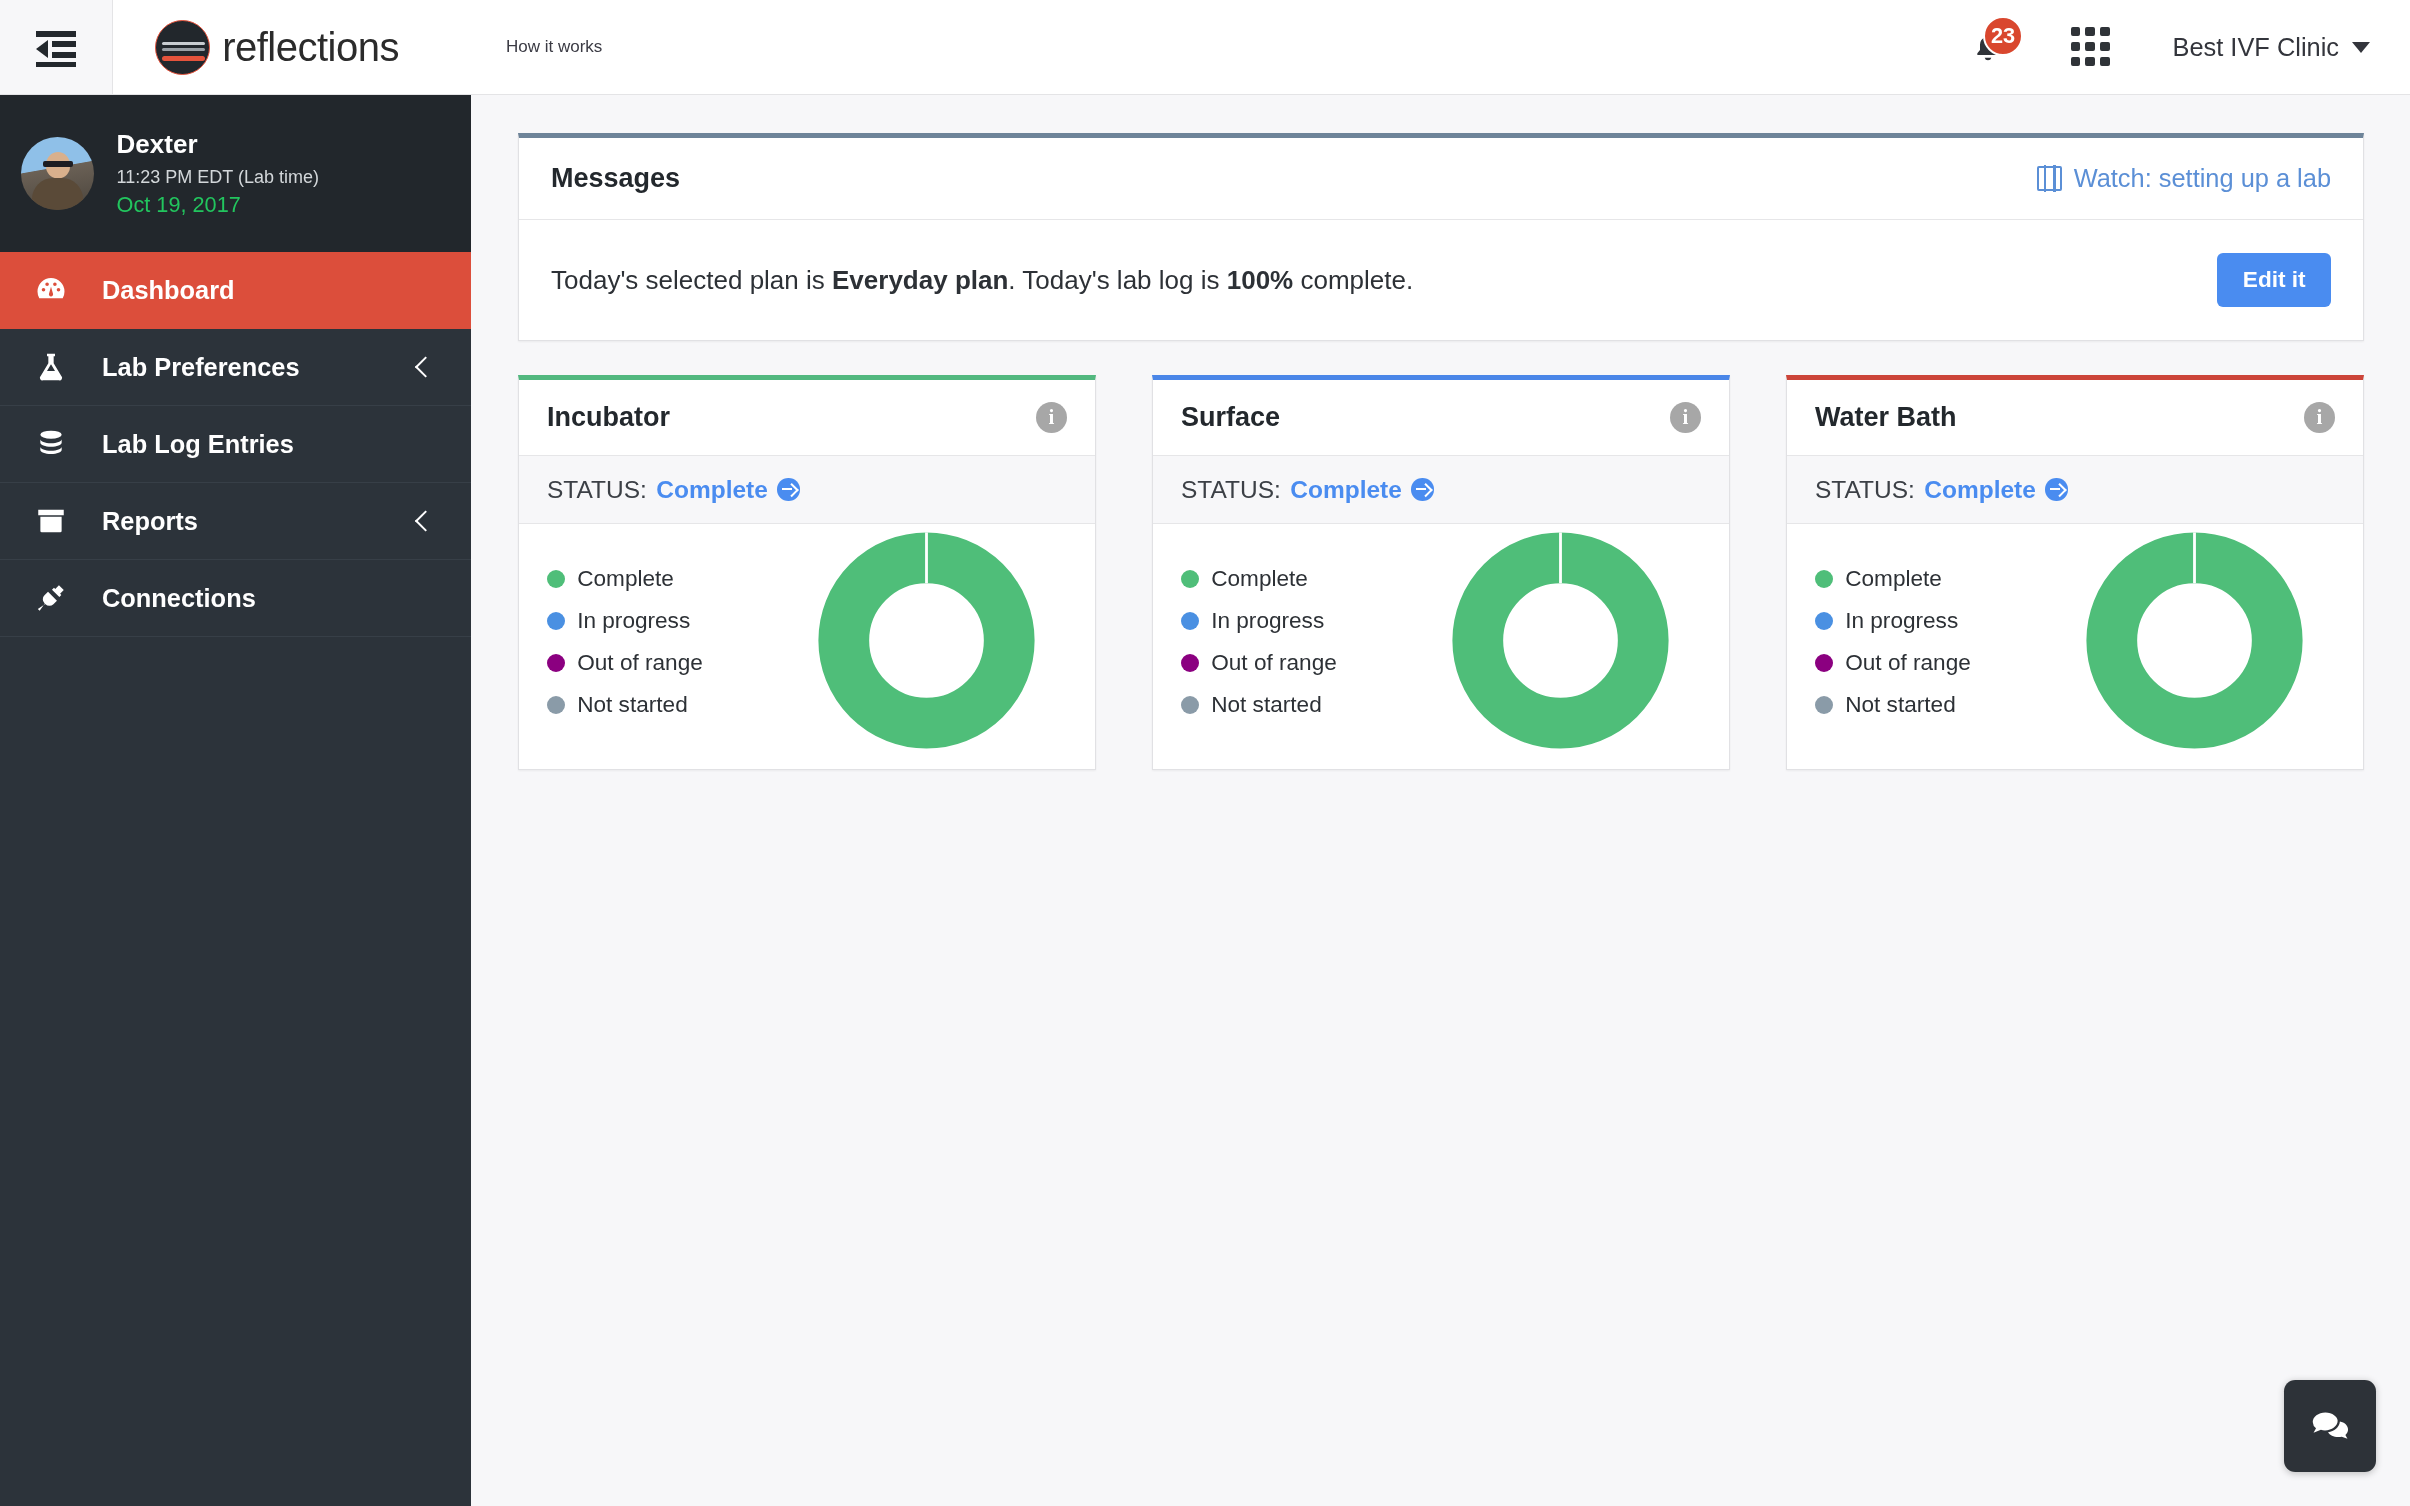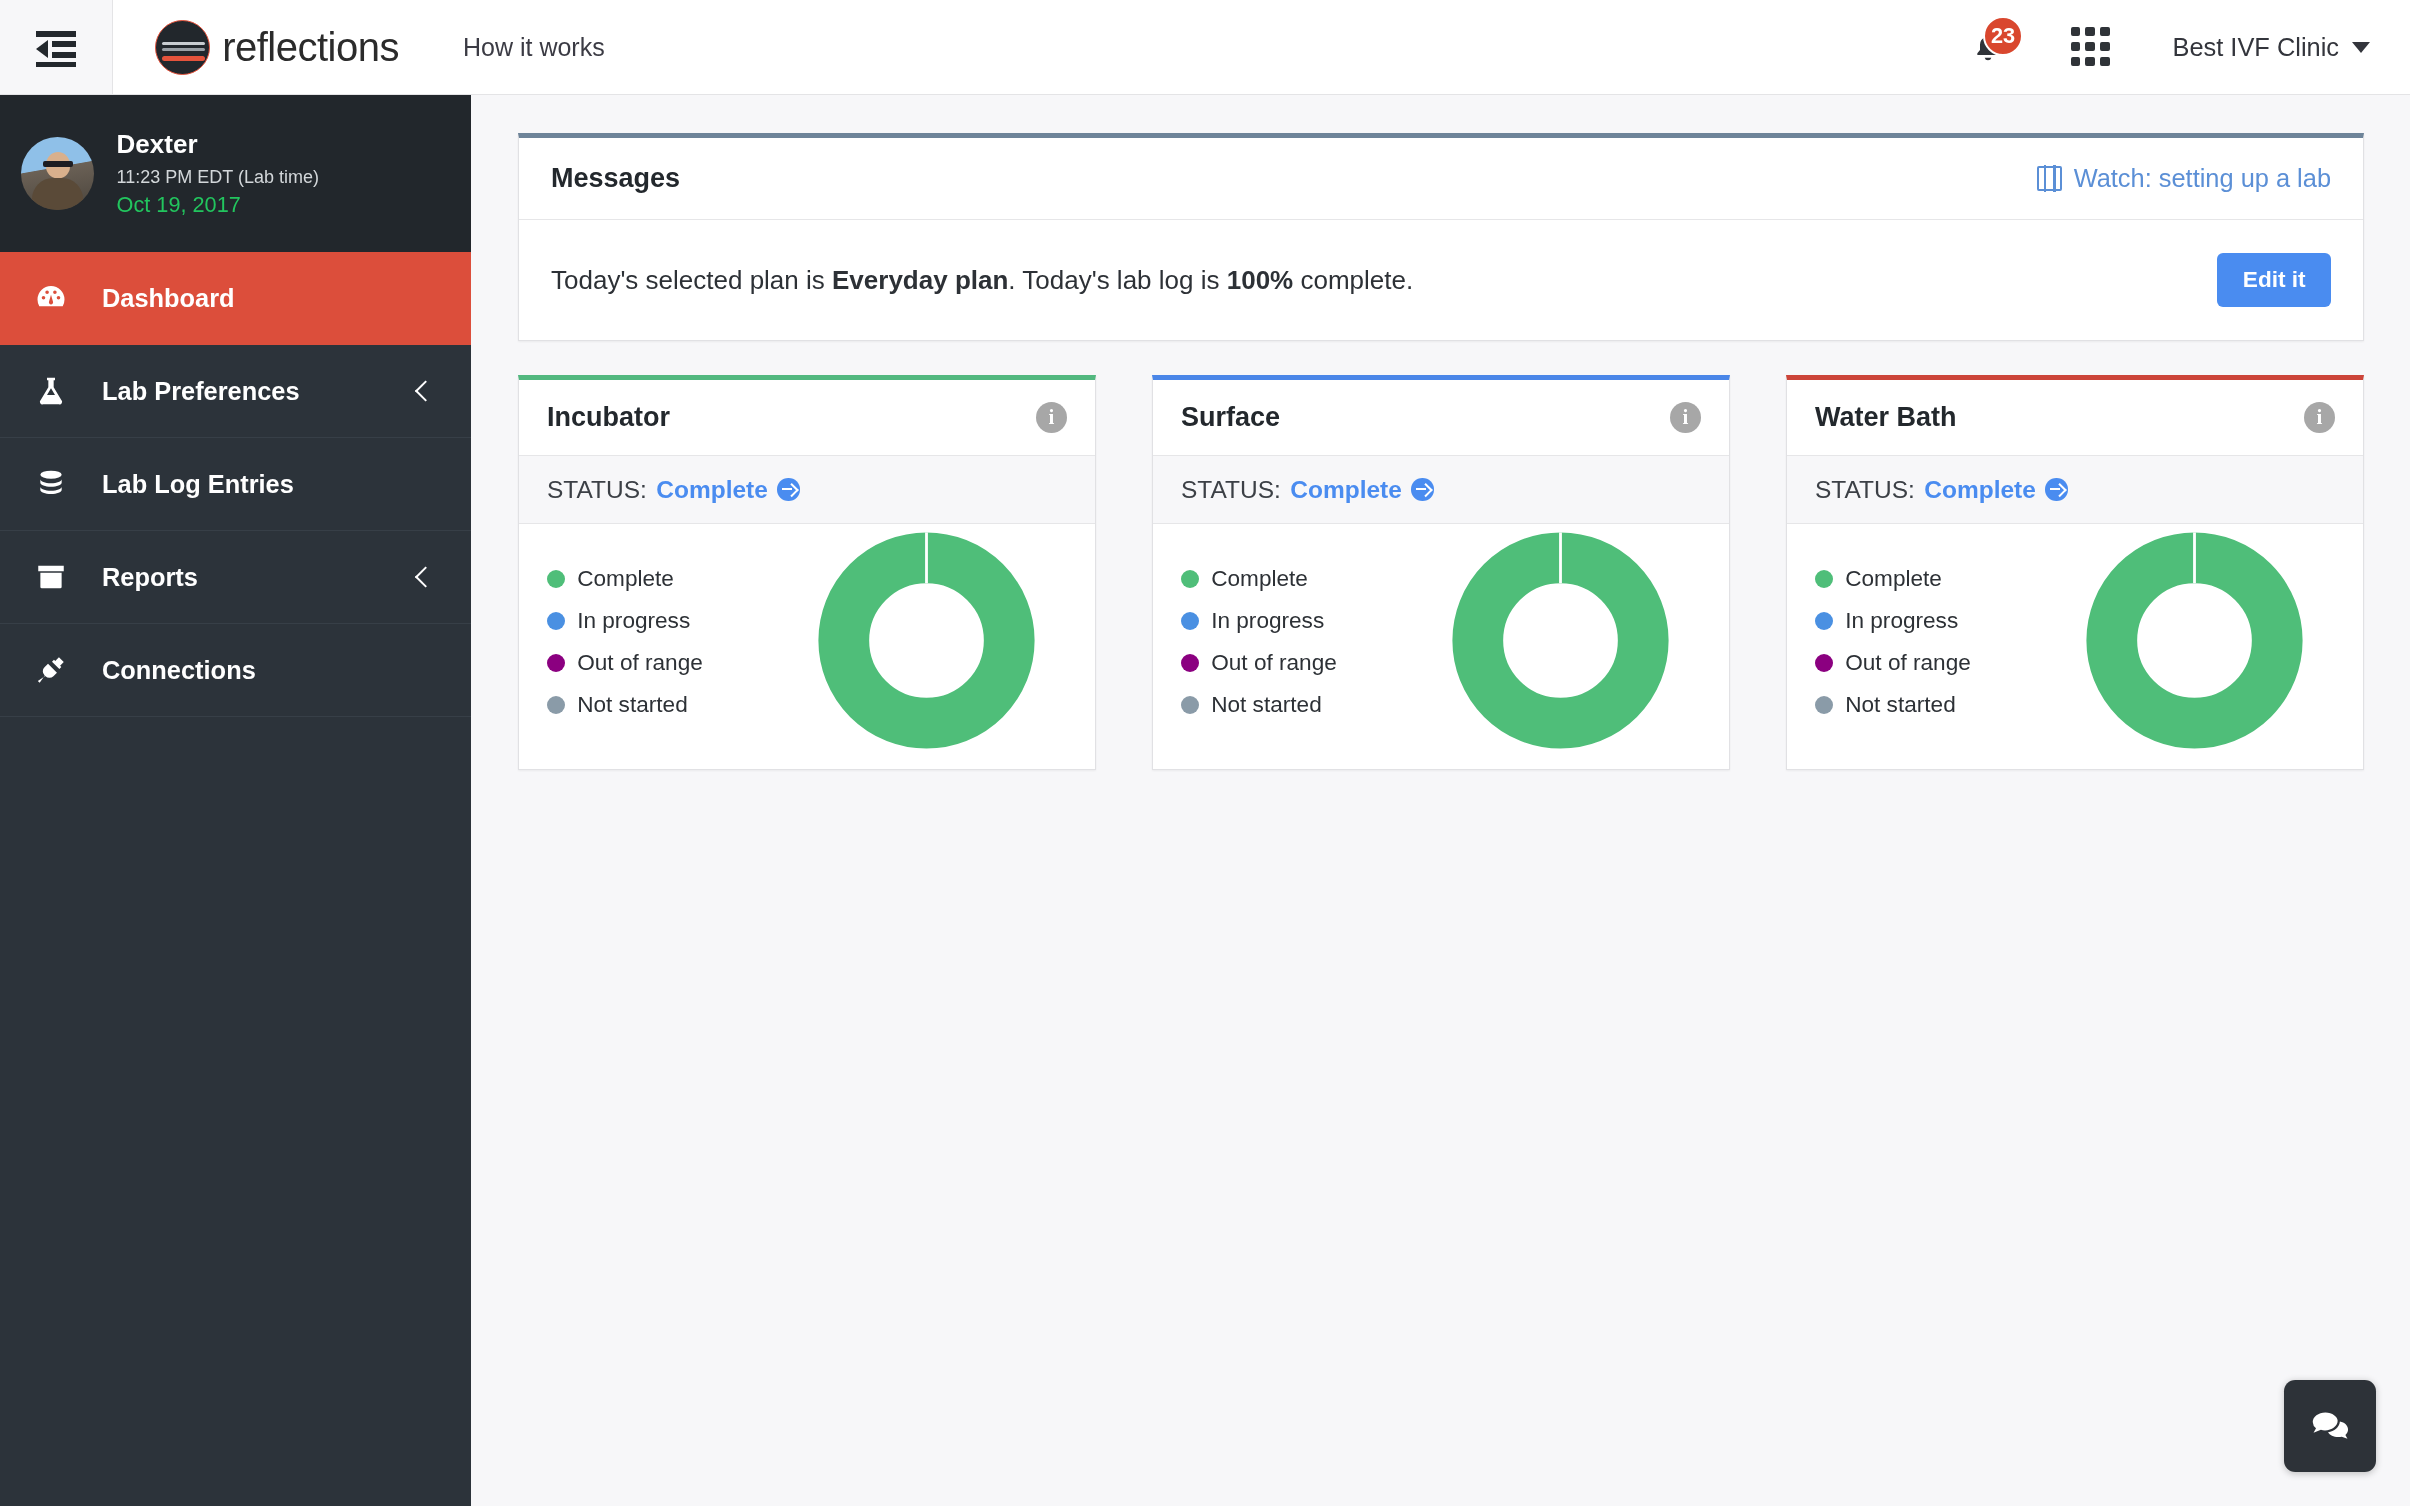--- a/index.html
+++ b/index.html
@@ -50,21 +50,21 @@
   .brand-logo .wave {
     position: absolute; left: 5.6px; width: 43px; height: 3.8px; border-radius: 2.8px;
   }
   .brand-logo .w1 { top: 21px; background: #c9cdd1; }
   .brand-logo .w2 { top: 27px; background: #9aa0a6; }
   .brand-logo .w3 { top: 35px; background: #e4533c; height: 5.6px; }
   .brand-name {
     font-size: 40px; color: #2b2b2b; margin-left: 12.2px; letter-spacing: -0.5px;
   }
   .nav-link {
-    margin-left: 64px; font-size: 25px; color: #3b3b44; cursor: pointer;
+    margin-left: 107px; font-size: 17px; color: #3b3b44; cursor: pointer;
   }
 
   .topright { margin-left: auto; display: flex; align-items: center; padding-right: 41px; }
   .bell-wrap { position: relative; width: 51px; height: 55px; cursor: pointer; }
   .bell { position: absolute; left: 5.6px; top: 11.3px; width: 32px; height: 32px; }
   .badge {
     position: absolute; right: -5.6px; top: -3.8px;
     min-width: 40px; height: 40px; border-radius: 50%;
     background: #d9472e; color: #fff;
     font-size: 21.7px; font-weight: bold;
@@ -114,21 +114,21 @@
   .avatar .body {
     position: absolute; left: 11.3px; top: 41px; width: 51px; height: 34px;
     background: #5a4a38; border-radius: 21px 21px 0 0;
   }
   .profile-text { margin-left: 22.6px; }
   .pname { color: #fff; font-size: 26px; font-weight: bold; }
   .ptime { color: #d3d7da; font-size: 18px; margin-top: 6.6px; }
   .pdate { color: #22c55e; font-size: 21.7px; margin-top: 3.8px; }
 
   .navitem {
-    height: 93px; display: flex; align-items: center;
+    height: 77px; display: flex; align-items: center;
     border-bottom: 0.9px solid #373f47;
     color: #ffffff; cursor: pointer; position: relative;
   }
   .navitem.active { background: #dc4e3b; border-bottom-color: #dc4e3b; }
   .navicon {
     width: 102px; display: flex; align-items: center; justify-content: center;
     flex: none;
   }
   .navlabel { font-size: 25.4px; font-weight: bold; }
   .chev {

